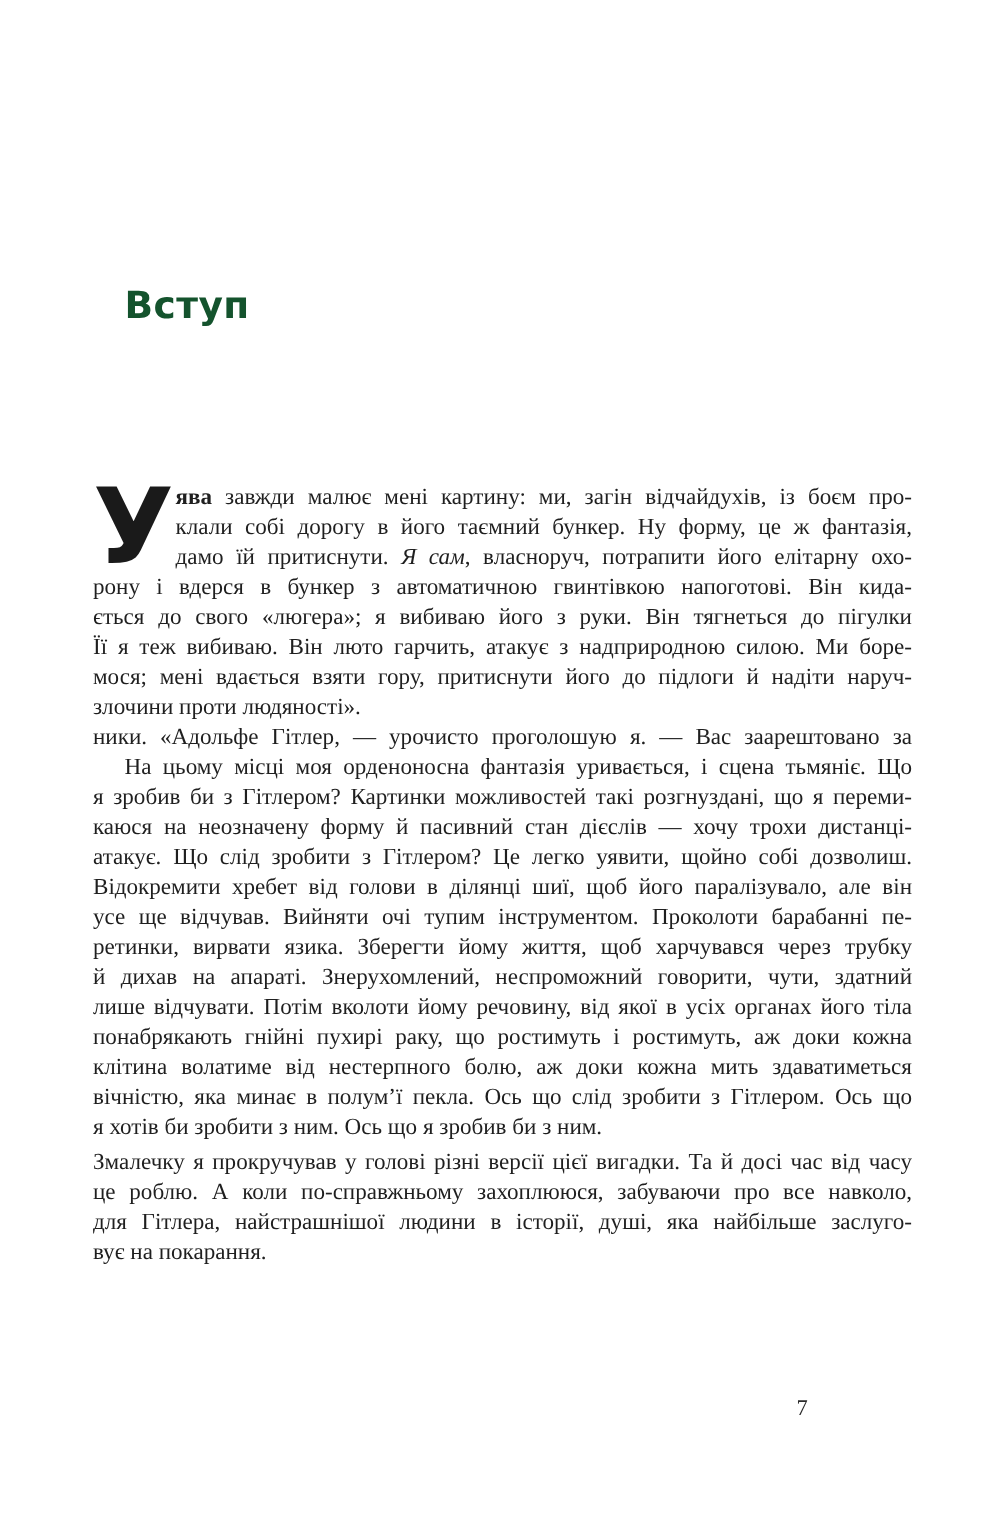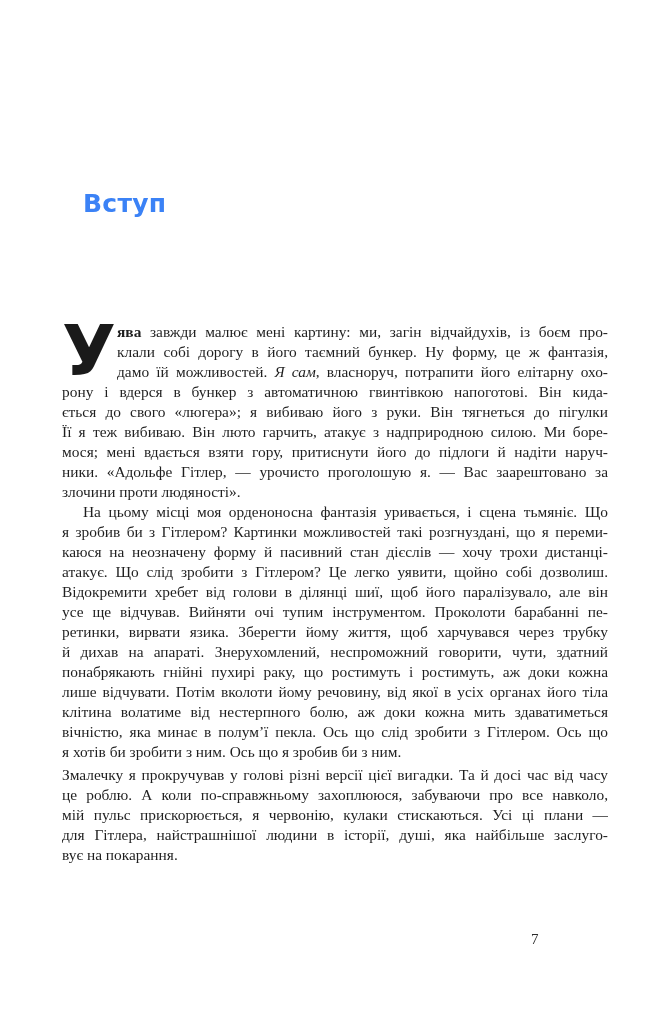--- a/index.html
+++ b/index.html
@@ -18,21 +18,21 @@
   }
   .chapter-title {
     position: absolute;
     left: 83px;
     top: 174px;
     font-family: "DejaVu Sans", sans-serif;
     font-weight: 700;
     font-size: 25px;
     line-height: 1;
     letter-spacing: 0.3px;
-    color: #3b82f6;
+    color: #14532d;
   }
   .body-text {
     position: absolute;
     left: 62px;
     top: 322px;
     width: 546px;
     font-size: 15.4px;
     line-height: 20px;
     color: #1f1f1f;
   }
@@ -70,46 +70,45 @@
 <body>
 
 <div class="page">
   <h1 class="chapter-title">Вступ</h1>
 
   <div class="body-text">
       <div class="para">
         <span class="dropcap">У</span>
         <div class="line"><span class="b">ява</span><span> завжди малює мені картину: ми, загін відчайдухів, із боєм про-</span></div>
         <div class="line"><span>клали собі дорогу в його таємний бункер. Ну форму, це ж фантазія,</span></div>
-        <div class="line"><span>дамо їй можливостей. </span><span class="i">Я сам</span><span>, власноруч, потрапити його елітарну охо-</span></div>
+        <div class="line"><span>дамо їй притиснути. </span><span class="i">Я сам</span><span>, власноруч, потрапити його елітарну охо-</span></div>
         <div class="line"><span>рону і вдерся в бункер з автоматичною гвинтівкою напоготові. Він кида-</span></div>
         <div class="line"><span>ється до свого «люгера»; я вибиваю його з руки. Він тягнеться до пігулки</span></div>
         <div class="line"><span>Її я теж вибиваю. Він люто гарчить, атакує з надприродною силою. Ми боре-</span></div>
         <div class="line"><span>мося; мені вдається взяти гору, притиснути його до підлоги й надіти наруч-</span></div>
+        <div class="line last"><span>злочини проти людяності».</span></div>
         <div class="line"><span>ники. «Адольфе Гітлер, — урочисто проголошую я. — Вас заарештовано за</span></div>
-        <div class="line last"><span>злочини проти людяності».</span></div>
       </div>
       <div class="para">
         <div class="line indent"><span>На цьому місці моя орденоносна фантазія уривається, і сцена тьмяніє. Що</span></div>
         <div class="line"><span>я зробив би з Гітлером? Картинки можливостей такі розгнуздані, що я переми-</span></div>
         <div class="line"><span>каюся на неозначену форму й пасивний стан дієслів — хочу трохи дистанці-</span></div>
         <div class="line"><span>атакує. Що слід зробити з Гітлером? Це легко уявити, щойно собі дозволиш.</span></div>
         <div class="line"><span>Відокремити хребет від голови в ділянці шиї, щоб його паралізувало, але він</span></div>
         <div class="line"><span>усе ще відчував. Вийняти очі тупим інструментом. Проколоти барабанні пе-</span></div>
         <div class="line"><span>ретинки, вирвати язика. Зберегти йому життя, щоб харчувався через трубку</span></div>
         <div class="line"><span>й дихав на апараті. Знерухомлений, неспроможний говорити, чути, здатний</span></div>
+        <div class="line"><span>лише відчувати. Потім вколоти йому речовину, від якої в усіх органах його тіла</span></div>
         <div class="line"><span>понабрякають гнійні пухирі раку, що ростимуть і ростимуть, аж доки кожна</span></div>
-        <div class="line"><span>лише відчувати. Потім вколоти йому речовину, від якої в усіх органах його тіла</span></div>
         <div class="line"><span>клітина волатиме від нестерпного болю, аж доки кожна мить здаватиметься</span></div>
         <div class="line"><span>вічністю, яка минає в полум’ї пекла. Ось що слід зробити з Гітлером. Ось що</span></div>
         <div class="line last"><span>я хотів би зробити з ним. Ось що я зробив би з ним.</span></div>
       </div>
       <div class="para gap">
         <div class="line"><span>Змалечку я прокручував у голові різні версії цієї вигадки. Та й досі час від часу</span></div>
         <div class="line"><span>це роблю. А коли по-справжньому захоплююся, забуваючи про все навколо,</span></div>
-        <div class="line"><span>мій пульс прискорюється, я червонію, кулаки стискаються. Усі ці плани —</span></div>
         <div class="line"><span>для Гітлера, найстрашнішої людини в історії, душі, яка найбільше заслуго-</span></div>
         <div class="line last"><span>вує на покарання.</span></div>
       </div>
     </div>
 
   <div class="page-number">7</div>
 </div>
 
 </body></html>

